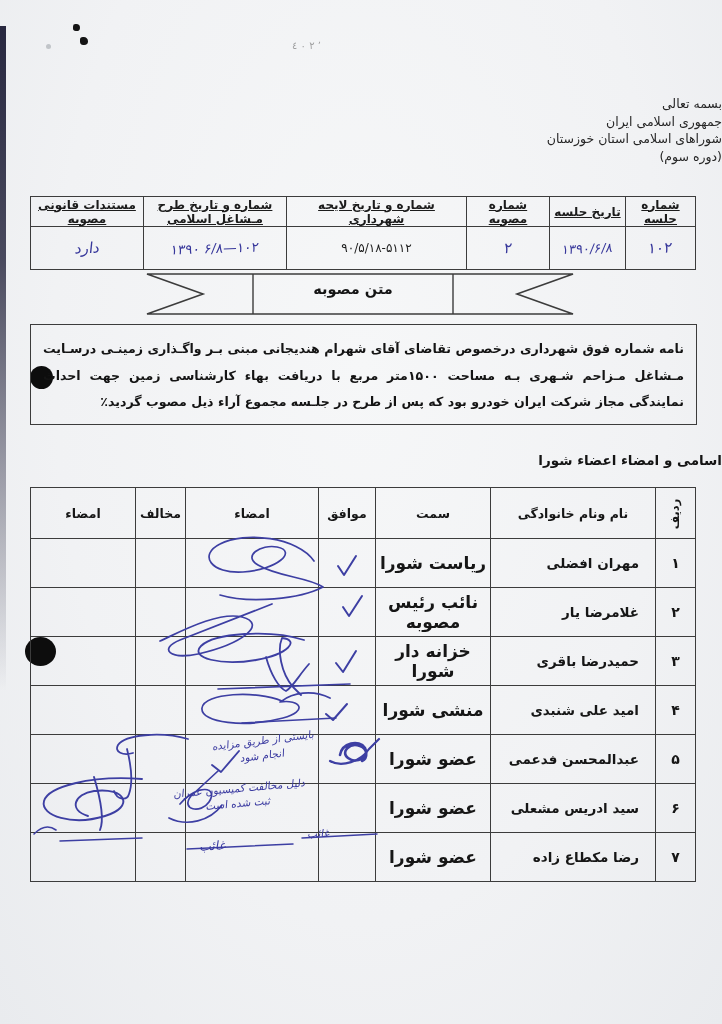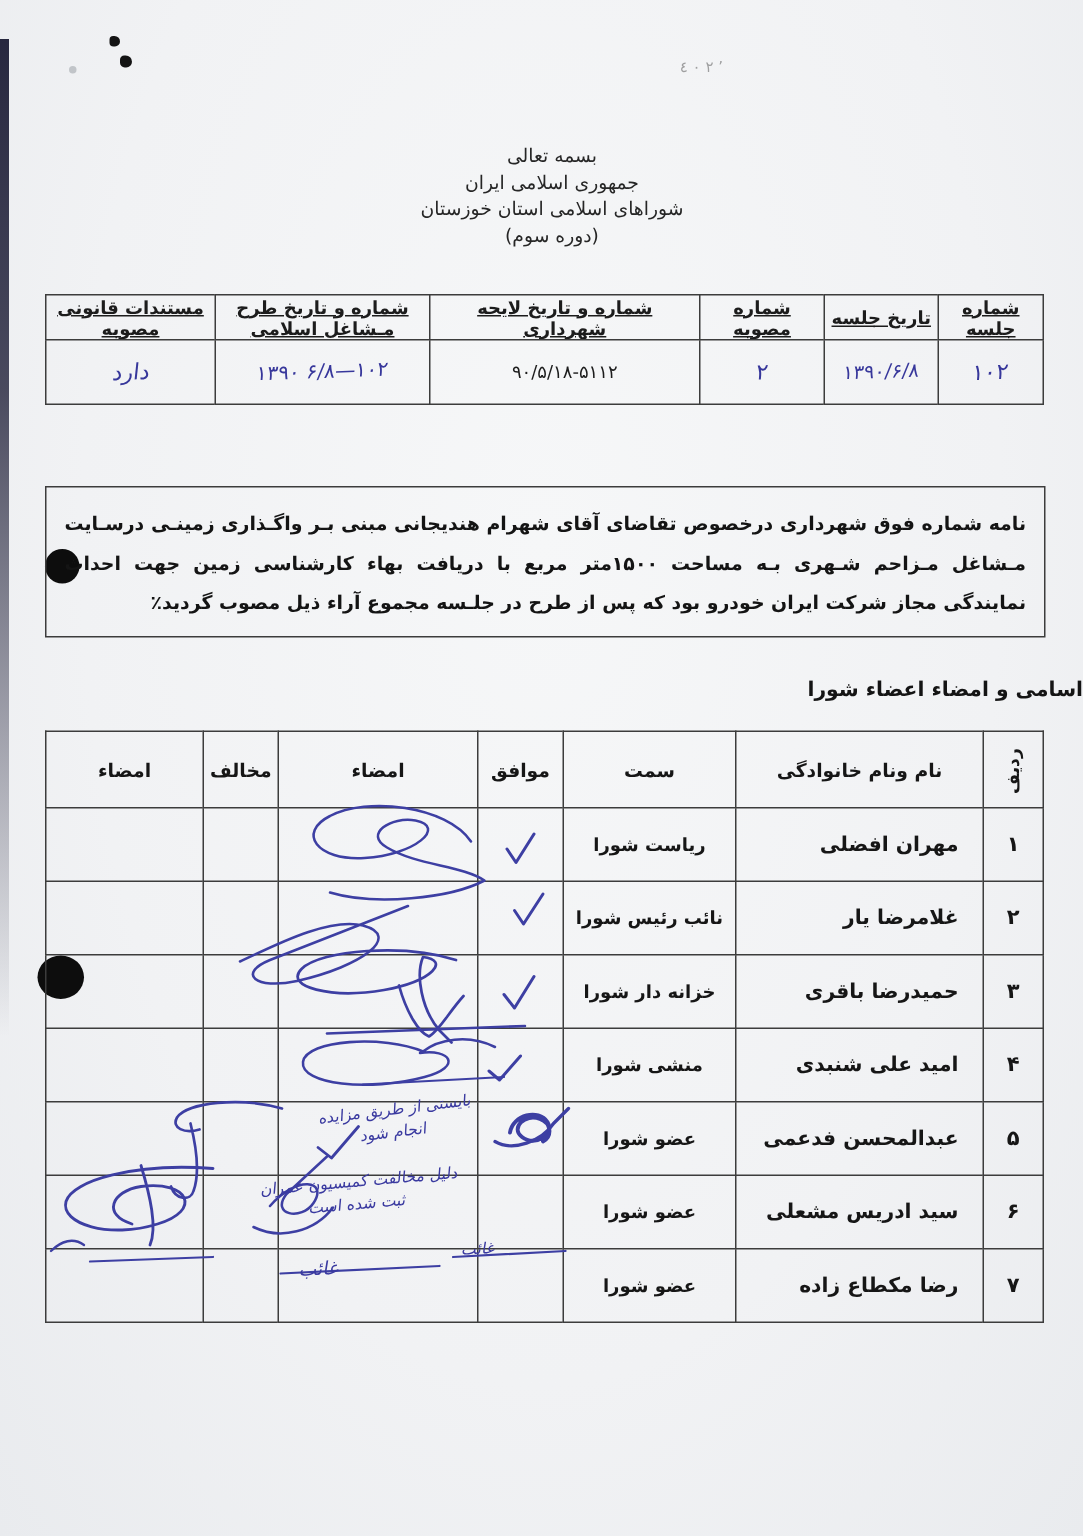--- a/index.html
+++ b/index.html
@@ -19,28 +19,28 @@
   .edge-strip{
     position:absolute;left:0;top:26px;width:6px;height:665px;
     background:linear-gradient(to bottom,
       rgba(18,18,44,.9) 0%, rgba(18,18,44,.75) 35%,
       rgba(18,18,44,.35) 70%, rgba(18,18,44,0) 100%);
   }
   .staple-dot{position:absolute;background:#141414;border-radius:40% 60% 55% 45%;}
   .faint-dot{position:absolute;background:#9aa0a6;border-radius:50%;opacity:.55;}
   .scan-marks{
     position:absolute;top:40px;left:292px;width:190px;
-    direction:ltr;text-align:right;
+    direction:ltr;text-align:left;
     font-size:10px;color:#3a3a3a;opacity:.45;letter-spacing:30px;
   }
   .punch-hole{position:absolute;background:#0d0d0d;border-radius:50%;}
   
   .doc-header{
     position:absolute;top:95px;left:14px;right:0;
-    text-align:center;color:#262626;
+    color:#262626;
     font-size:12.5px;line-height:17.5px;
   }
   
   table{border-collapse:collapse;}
   .meta-table{
     position:absolute;top:196px;left:30px;width:665px;
     table-layout:fixed;
   }
   .meta-table th,.meta-table td{
     border:1.4px solid #3c3c3c;
@@ -89,21 +89,21 @@
     border:1.4px solid #3c3c3c;
     color:#161616;text-align:center;vertical-align:middle;
     padding:0;overflow:visible;
   }
   .members-table th{height:50px;font-size:12.5px;font-weight:700;}
   .members-table td{height:48px;}
   .members-table td.name-cell{
     text-align:right;padding-right:16px;
     font-weight:700;font-size:13.5px;
   }
-  .members-table td.pos-cell{font-weight:700;font-size:12px;}
+  .members-table td.pos-cell{font-weight:700;font-size:17px;}
   .members-table td.no-cell{font-weight:700;font-size:14px;}
   .vertical-label{display:inline-block;transform:rotate(-90deg);white-space:nowrap;font-size:11.5px;}
   
   .ink-layer{position:absolute;top:487px;left:30px;width:665px;height:388px;pointer-events:none;}
   .ink-note{
     position:absolute;color:#3a3aa0;
     font-size:10.5px;line-height:15px;font-weight:400;
     white-space:nowrap;text-align:center;
   }
   .note-r5{top:733px;left:203px;width:120px;transform:rotate(-7deg) skewX(-10deg);}
@@ -154,20 +154,28 @@
       <td><span class="hand ltrnum spread">۱۰۲</span></td>
       <td><span class="hand ltrnum" style="font-size:13px;">۱۳۹۰/۶/۸</span></td>
       <td><span class="hand">۲</span></td>
       <td><span class="typed-num">۹۰/۵/۱۸-۵۱۱۲</span></td>
       <td><span class="hand ltrnum" style="font-size:13.5px;">۱۳۹۰ ۶/۸—۱۰۲</span></td>
       <td><span class="hand" style="letter-spacing:4px;">دارد</span></td>
     </tr>
   </tbody>
     </table>
 
+  <div class="banner">
+    <svg width="430" height="46" viewBox="0 0 430 46">
+      <polygon points="2,3 428,3 372,23 428,43 2,43 58,23" fill="none" stroke="#3c3c3c" stroke-width="1.6"></polygon>
+      <line x1="108" y1="3" x2="108" y2="43" stroke="#3c3c3c" stroke-width="1.4"></line>
+      <line x1="308" y1="3" x2="308" y2="43" stroke="#3c3c3c" stroke-width="1.4"></line>
+    </svg>
+    <div class="banner-label">متن مصوبه</div>
+  </div>
 
   <div class="resolution-box">
     <span>نامه شماره فوق شهرداری درخصوص تقاضای آقای شهرام هندیجانی مبنی بـر واگـذاری زمینـی درسـایت مـشاغل مـزاحم شـهری بـه مساحت ۱۵۰۰متر مربع با دریافت بهاء کارشناسی زمین جهت احداث نمایندگی مجاز شرکت ایران خودرو بود که پس از طرح در جلـسه مجموع آراء ذیل مصوب گردید٪</span>
   </div>
 
   <div class="members-heading">اسامی و امضاء اعضاء شورا</div>
 
   <table class="members-table" dir="rtl">
     <colgroup>
       <col style="width:40px">
@@ -193,21 +201,21 @@
       <td class="name-cell">مهران افضلی</td>
       <td class="pos-cell">ریاست شورا</td>
       <td></td>
       <td></td>
       <td></td>
       <td></td>
     </tr>
     <tr>
       <td class="no-cell">۲</td>
       <td class="name-cell">غلامرضا یار</td>
-      <td class="pos-cell">نائب رئیس شورا</td>
+      <td class="pos-cell">نائب رئیس مصوبه</td>
       <td></td>
       <td></td>
       <td></td>
       <td></td>
     </tr>
     <tr>
       <td class="no-cell">۳</td>
       <td class="name-cell">حمیدرضا باقری</td>
       <td class="pos-cell">خزانه دار شورا</td>
       <td></td>

